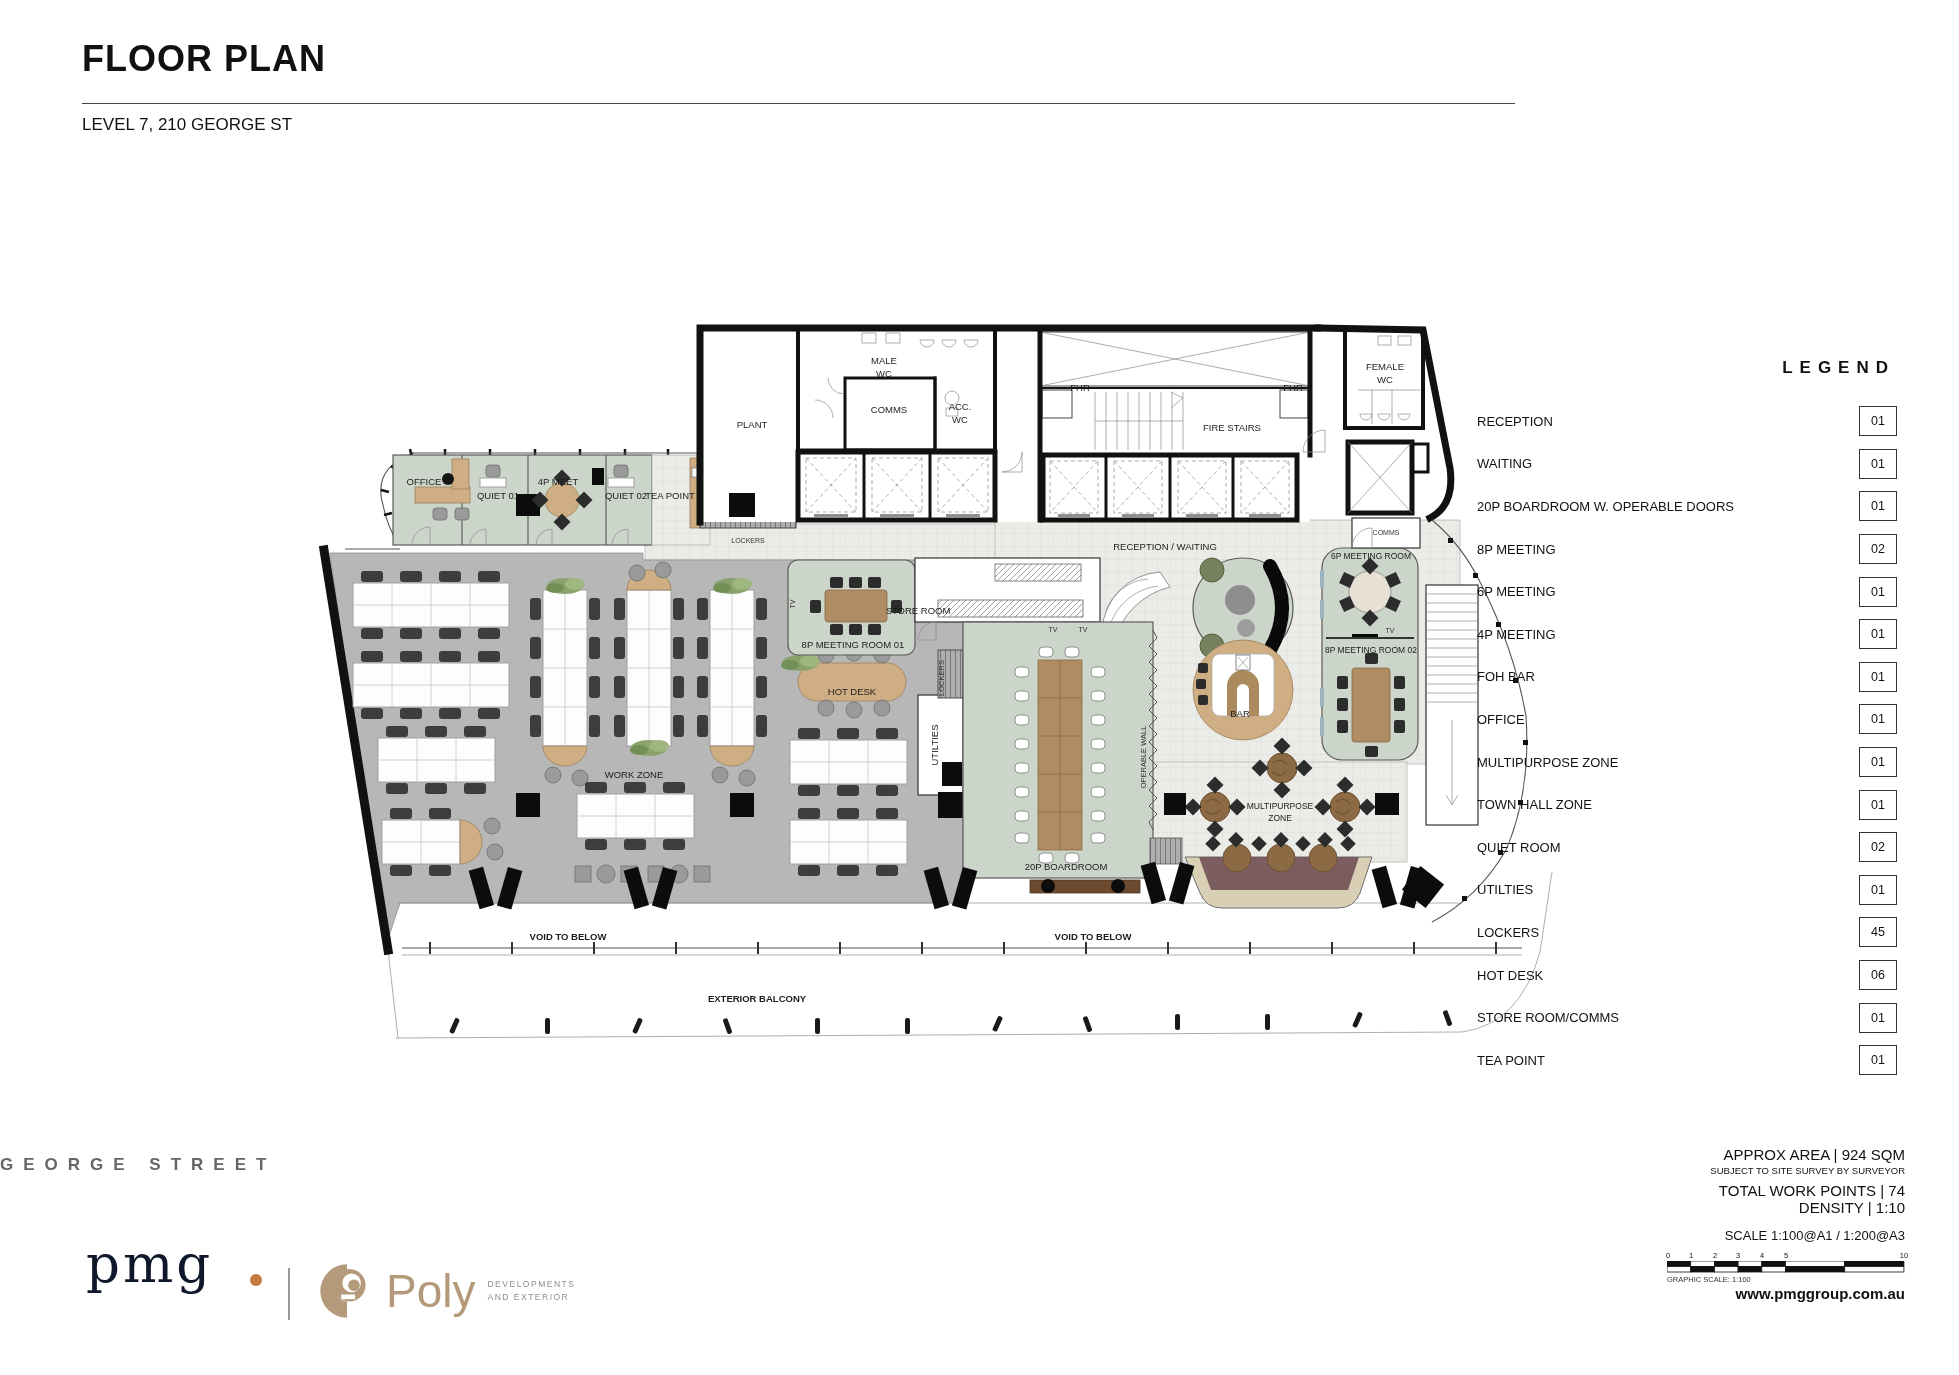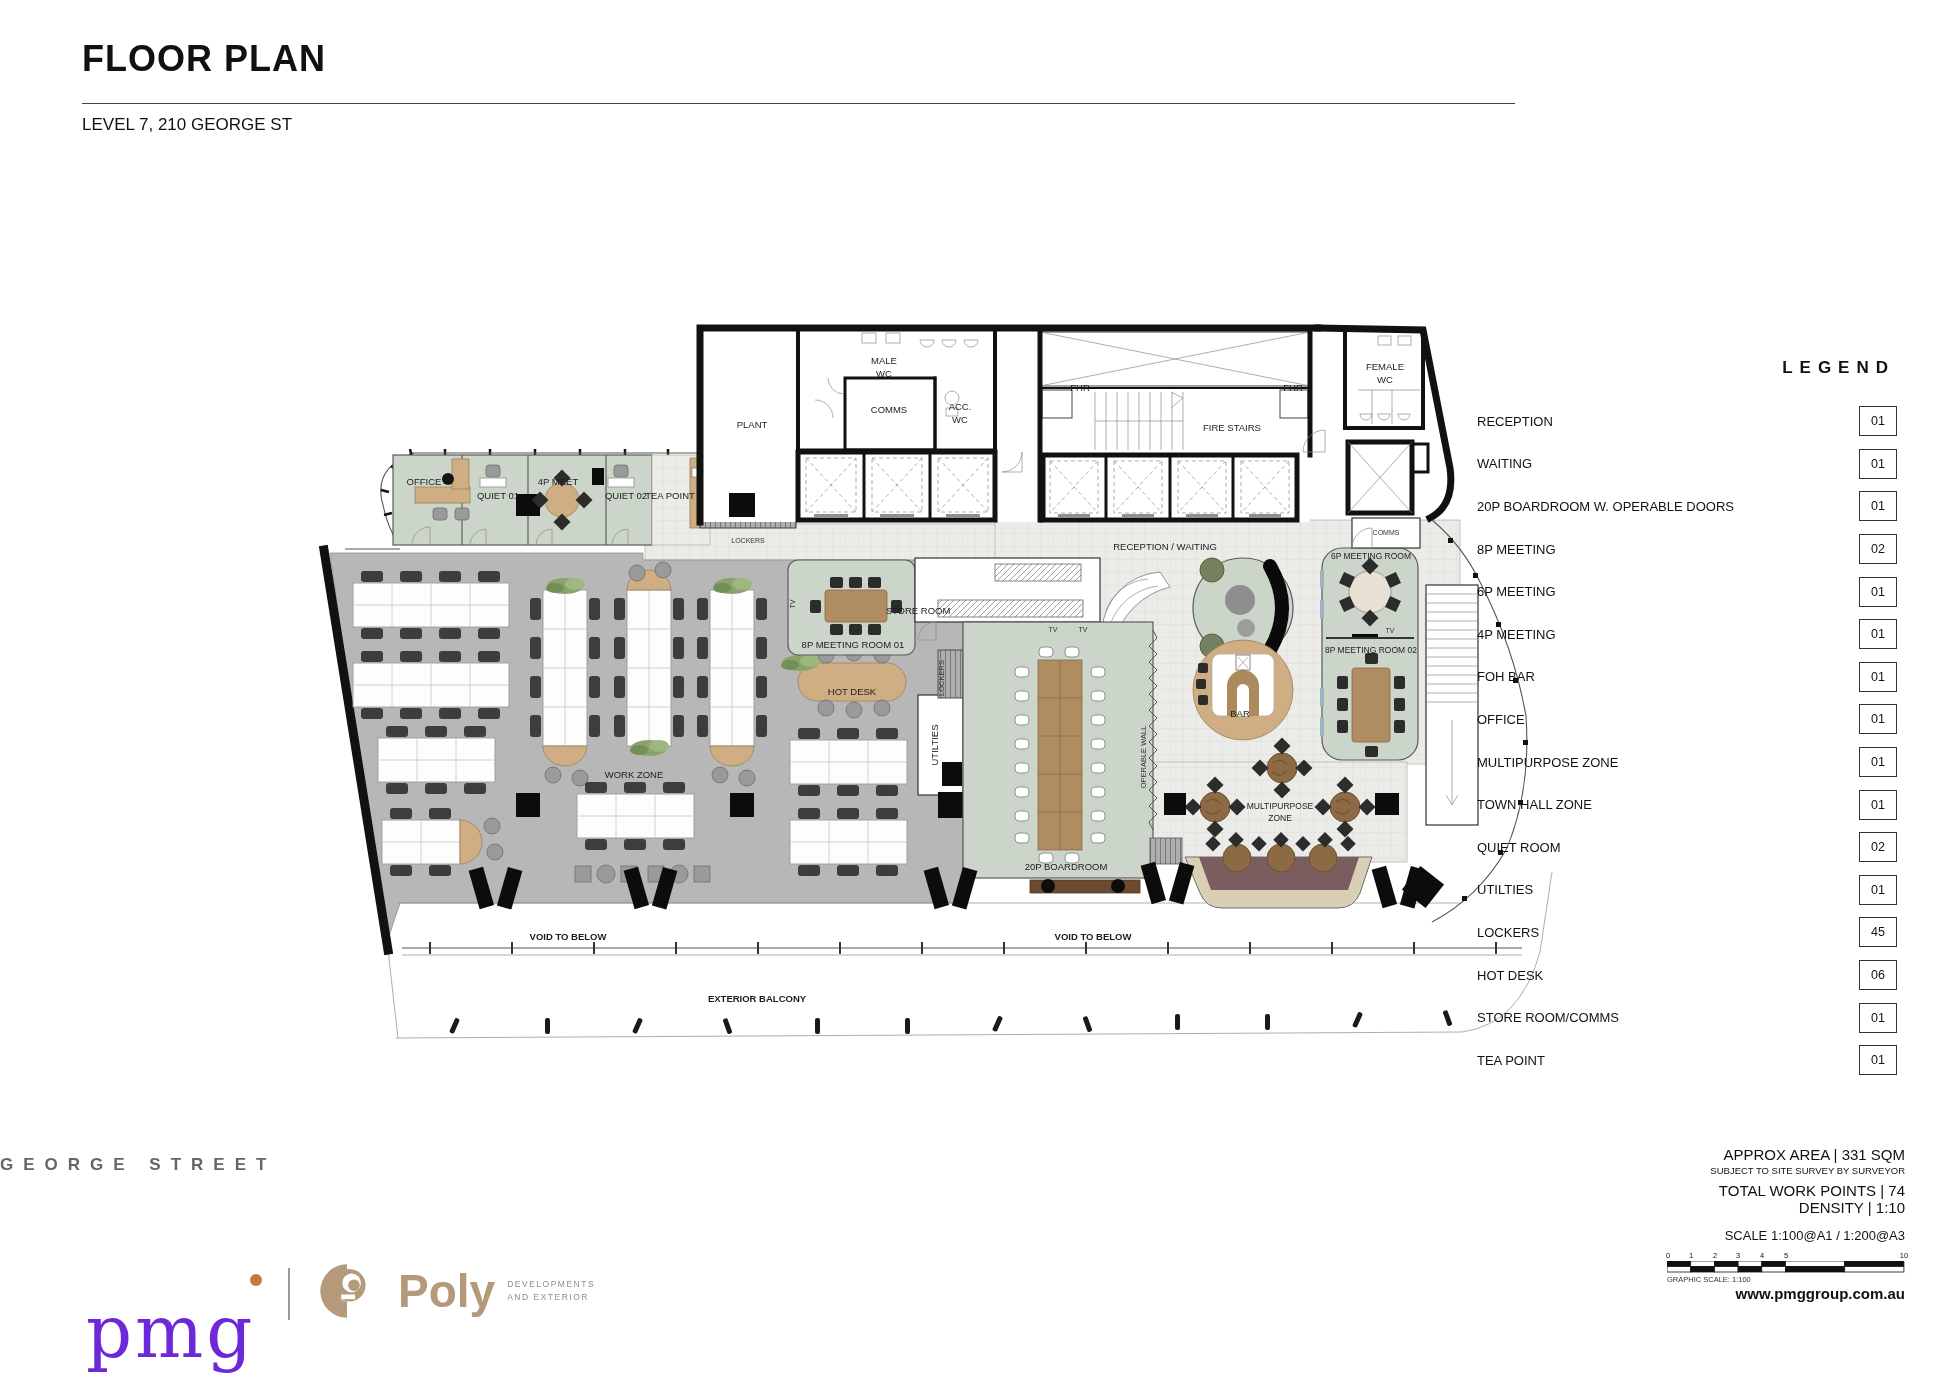--- a/index.html
+++ b/index.html
@@ -30,26 +30,26 @@
   #scalebar-wrap{position:relative;width:238px;margin-left:auto;height:34px}
   #scalebar-wrap svg{position:absolute;left:0;top:10px}
   .tick-num{position:absolute;top:0;font-size:7.5px;transform:translateX(-50%)}
   .gs-caption{position:absolute;left:0;top:24px;font-size:7.5px;color:#333}
   .copy{font-size:9px;font-weight:bold;color:#222;line-height:1.35;margin-top:6px}
   .site{font-size:15px;font-weight:bold;}
 
   
   #street{left:0;top:1155px;width:1890px;text-align:left;font-size:17px;
           letter-spacing:10px;color:#666;font-weight:bold}
-  #logo-pmg{left:86px;top:1296px;font-family:"DejaVu Serif",serif;font-size:72px;
-            color:#6d28d9;letter-spacing:3px;line-height:1}
+  #logo-pmg{left:86px;top:1237px;font-family:"DejaVu Serif",serif;font-size:53px;
+            color:#0f172a;letter-spacing:3px;line-height:1}
   #pmg-dot{left:250px;top:1274px;width:12px;height:12px;border-radius:50%;background:#c87b3f}
   #logo-div{left:288px;top:1268px;width:2px;height:52px;background:#9a9a9a}
   #poly-wrap{left:318px;top:1262px;display:flex;align-items:center}
-  #poly-text{font-size:46px;font-weight:bold;color:#b49a7a;margin-left:22px;line-height:1}
+  #poly-text{font-size:46px;font-weight:normal;color:#b49a7a;margin-left:10px;line-height:1}
   #poly-sub{margin-left:12px;font-size:8.5px;letter-spacing:1.5px;color:#8d8d8d;line-height:1.5;align-self:center}
 
   
   .wall{stroke:#111;fill:none;stroke-linecap:square}
   .w7{stroke-width:7}.w5{stroke-width:5}.w4{stroke-width:4}.w3{stroke-width:3}.w2{stroke-width:2}
   .thin{stroke:#555;stroke-width:1.1;fill:none}
   .thin2{stroke:#8c8c8c;stroke-width:.7;fill:none}
   .sage{fill:var(--sage);stroke:#5a5a5a;stroke-width:1.2}
   .tile{fill:url(#tilegrid);stroke:#b8b8b4;stroke-width:.8}
   .grayzone{fill:var(--grayfloor);stroke:#8f8f8f;stroke-width:.8}
@@ -722,21 +722,21 @@
   </div>
 
   <div class="legend-row">
     <span class="legend-label">TEA POINT</span>
     <span class="legend-count">01</span>
   </div>
 </div>
 </div>
 
 <div class="abs" id="info">
-  <div class="info-l1">APPROX AREA | 331 SQM</div>
+  <div class="info-l1">APPROX AREA | 924 SQM</div>
   <div class="info-l2">SUBJECT TO SITE SURVEY BY SURVEYOR</div>
   <div class="info-l3">TOTAL WORK POINTS | 74</div>
   <div class="info-l4">DENSITY | 1:10</div>
   <div class="info-scale">SCALE 1:100@A1 / 1:200@A3</div>
   <div id="scalebar-wrap">
     <span class="tick-num" style="left:1px">0</span>
     <span class="tick-num" style="left:24px">1</span>
     <span class="tick-num" style="left:48px">2</span>
     <span class="tick-num" style="left:71px">3</span>
     <span class="tick-num" style="left:95px">4</span>

